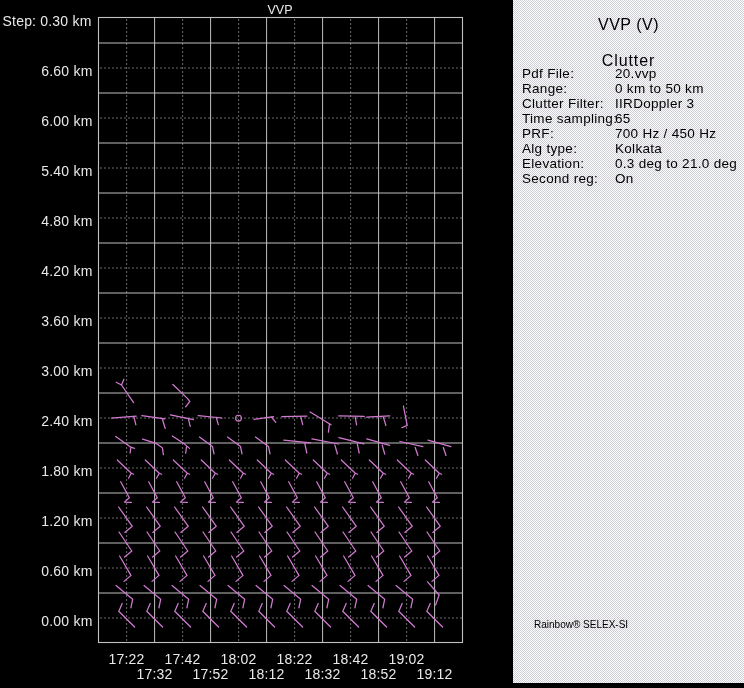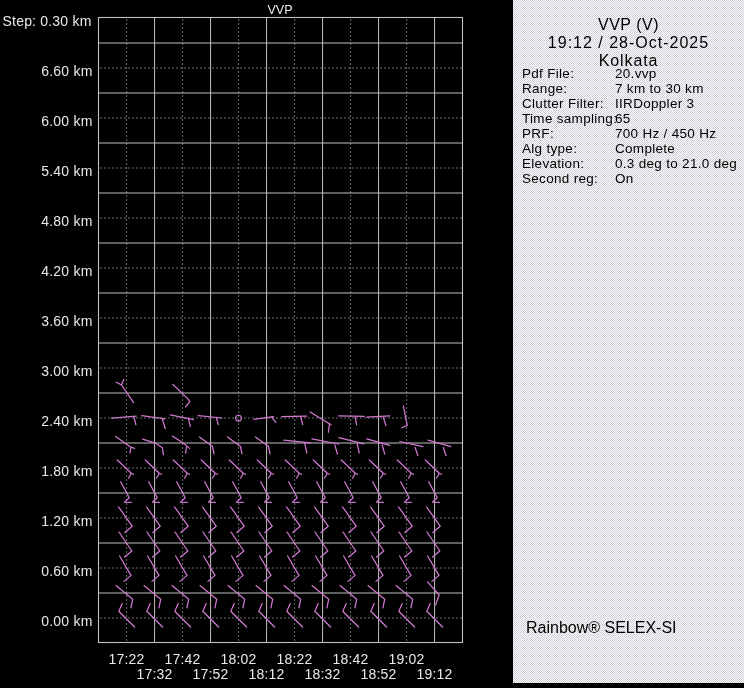--- a/index.html
+++ b/index.html
@@ -6,21 +6,21 @@
 #panel{position:absolute;left:513px;top:0;width:231px;height:683px;
  background:#fff;
  background-image:repeating-conic-gradient(#ccccd4 0% 25%,#ffffff 0% 50%);
  background-size:2px 2px;color:#000}
 #panel .title{ text-align:center; font-size:16px; line-height:17.8px; padding-top:16px; letter-spacing:0.5px}
 #panel .title .d{letter-spacing:1.0px}
 #panel .title .k{letter-spacing:0.9px}
 #params{position:absolute;left:9px;top:66px;font-size:13.5px;letter-spacing:0.3px;line-height:15.05px;width:224px}
 #params .row{position:relative;height:15.05px}
 #params .v{position:absolute;left:93px;top:0}
-#brand{position:absolute;left:13px;top:619px;font-size:16px}
+#brand{position:absolute;left:21px;top:619px;font-size:10px}
 svg{position:absolute;left:0;top:0}
 .lab{font-size:14px;fill:#e9e9e9;letter-spacing:0.2px}
 .ttl{font-size:12.5px;fill:#e9e9e9}
 </style></head><body>
 <svg width="744" height="688" xmlns="http://www.w3.org/2000/svg">
 <text x="280" y="14.3" text-anchor="middle" class="ttl">VVP</text>
 <rect x="98.5" y="17.5" width="364.0" height="625.0" fill="none" stroke="#c2c2c2" stroke-width="1.1"></rect>
 <path d="M154.6,17.5 V642.5 M210.6,17.5 V642.5 M266.6,17.5 V642.5 M322.6,17.5 V642.5 M378.6,17.5 V642.5 M434.6,17.5 V642.5 M98.5,43.0 H462.5 M98.5,93.0 H462.5 M98.5,143.0 H462.5 M98.5,193.0 H462.5 M98.5,243.0 H462.5 M98.5,293.0 H462.5 M98.5,343.0 H462.5 M98.5,393.0 H462.5 M98.5,443.0 H462.5 M98.5,493.0 H462.5 M98.5,543.0 H462.5 M98.5,593.0 H462.5" stroke="#bfbfbf" stroke-width="1" fill="none"></path>
 <path d="M126.6,19.5 V642.5 M182.6,19.5 V642.5 M238.6,19.5 V642.5 M294.6,19.5 V642.5 M350.6,19.5 V642.5 M406.6,19.5 V642.5 M100.5,68.0 H462.5 M100.5,118.0 H462.5 M100.5,168.0 H462.5 M100.5,218.0 H462.5 M100.5,268.0 H462.5 M100.5,318.0 H462.5 M100.5,368.0 H462.5 M100.5,418.0 H462.5 M100.5,468.0 H462.5 M100.5,518.0 H462.5 M100.5,568.0 H462.5 M100.5,618.0 H462.5" stroke="#d2d2d2" stroke-width="1" fill="none" stroke-dasharray="1 3"></path>
 <g stroke="#d27ad2" stroke-width="1.25" fill="none" stroke-linecap="round">
@@ -47,25 +47,25 @@
 <text x="350.6" y="663.5" text-anchor="middle" class="lab">18:42</text>
 <text x="406.6" y="663.5" text-anchor="middle" class="lab">19:02</text>
 <text x="154.6" y="679" text-anchor="middle" class="lab">17:32</text>
 <text x="210.6" y="679" text-anchor="middle" class="lab">17:52</text>
 <text x="266.6" y="679" text-anchor="middle" class="lab">18:12</text>
 <text x="322.6" y="679" text-anchor="middle" class="lab">18:32</text>
 <text x="378.6" y="679" text-anchor="middle" class="lab">18:52</text>
 <text x="434.6" y="679" text-anchor="middle" class="lab">19:12</text>
 </svg>
 <div id="panel">
- <div class="title">VVP (V)<br><span class="d">19:12 / 28-Oct-2025</span><br><span class="k">Kolkata</span></div>
+ <div class="title">VVP (V)<br><br><span class="k">Clutter</span></div>
  <div id="params">
   <div class="row">Pdf File:<span class="v">20.vvp</span></div>
-  <div class="row">Range:<span class="v">7 km to 30 km</span></div>
+  <div class="row">Range:<span class="v">0 km to 50 km</span></div>
   <div class="row">Clutter Filter:<span class="v">IIRDoppler 3</span></div>
   <div class="row">Time sampling:<span class="v">65</span></div>
   <div class="row">PRF:<span class="v">700 Hz / 450 Hz</span></div>
-  <div class="row">Alg type:<span class="v">Complete</span></div>
+  <div class="row">Alg type:<span class="v">Kolkata</span></div>
   <div class="row">Elevation:<span class="v">0.3 deg to 21.0 deg</span></div>
   <div class="row">Second reg:<span class="v">On</span></div>
  </div>
  <div id="brand">Rainbow® SELEX-SI</div>
 </div>
 
 </body></html>

